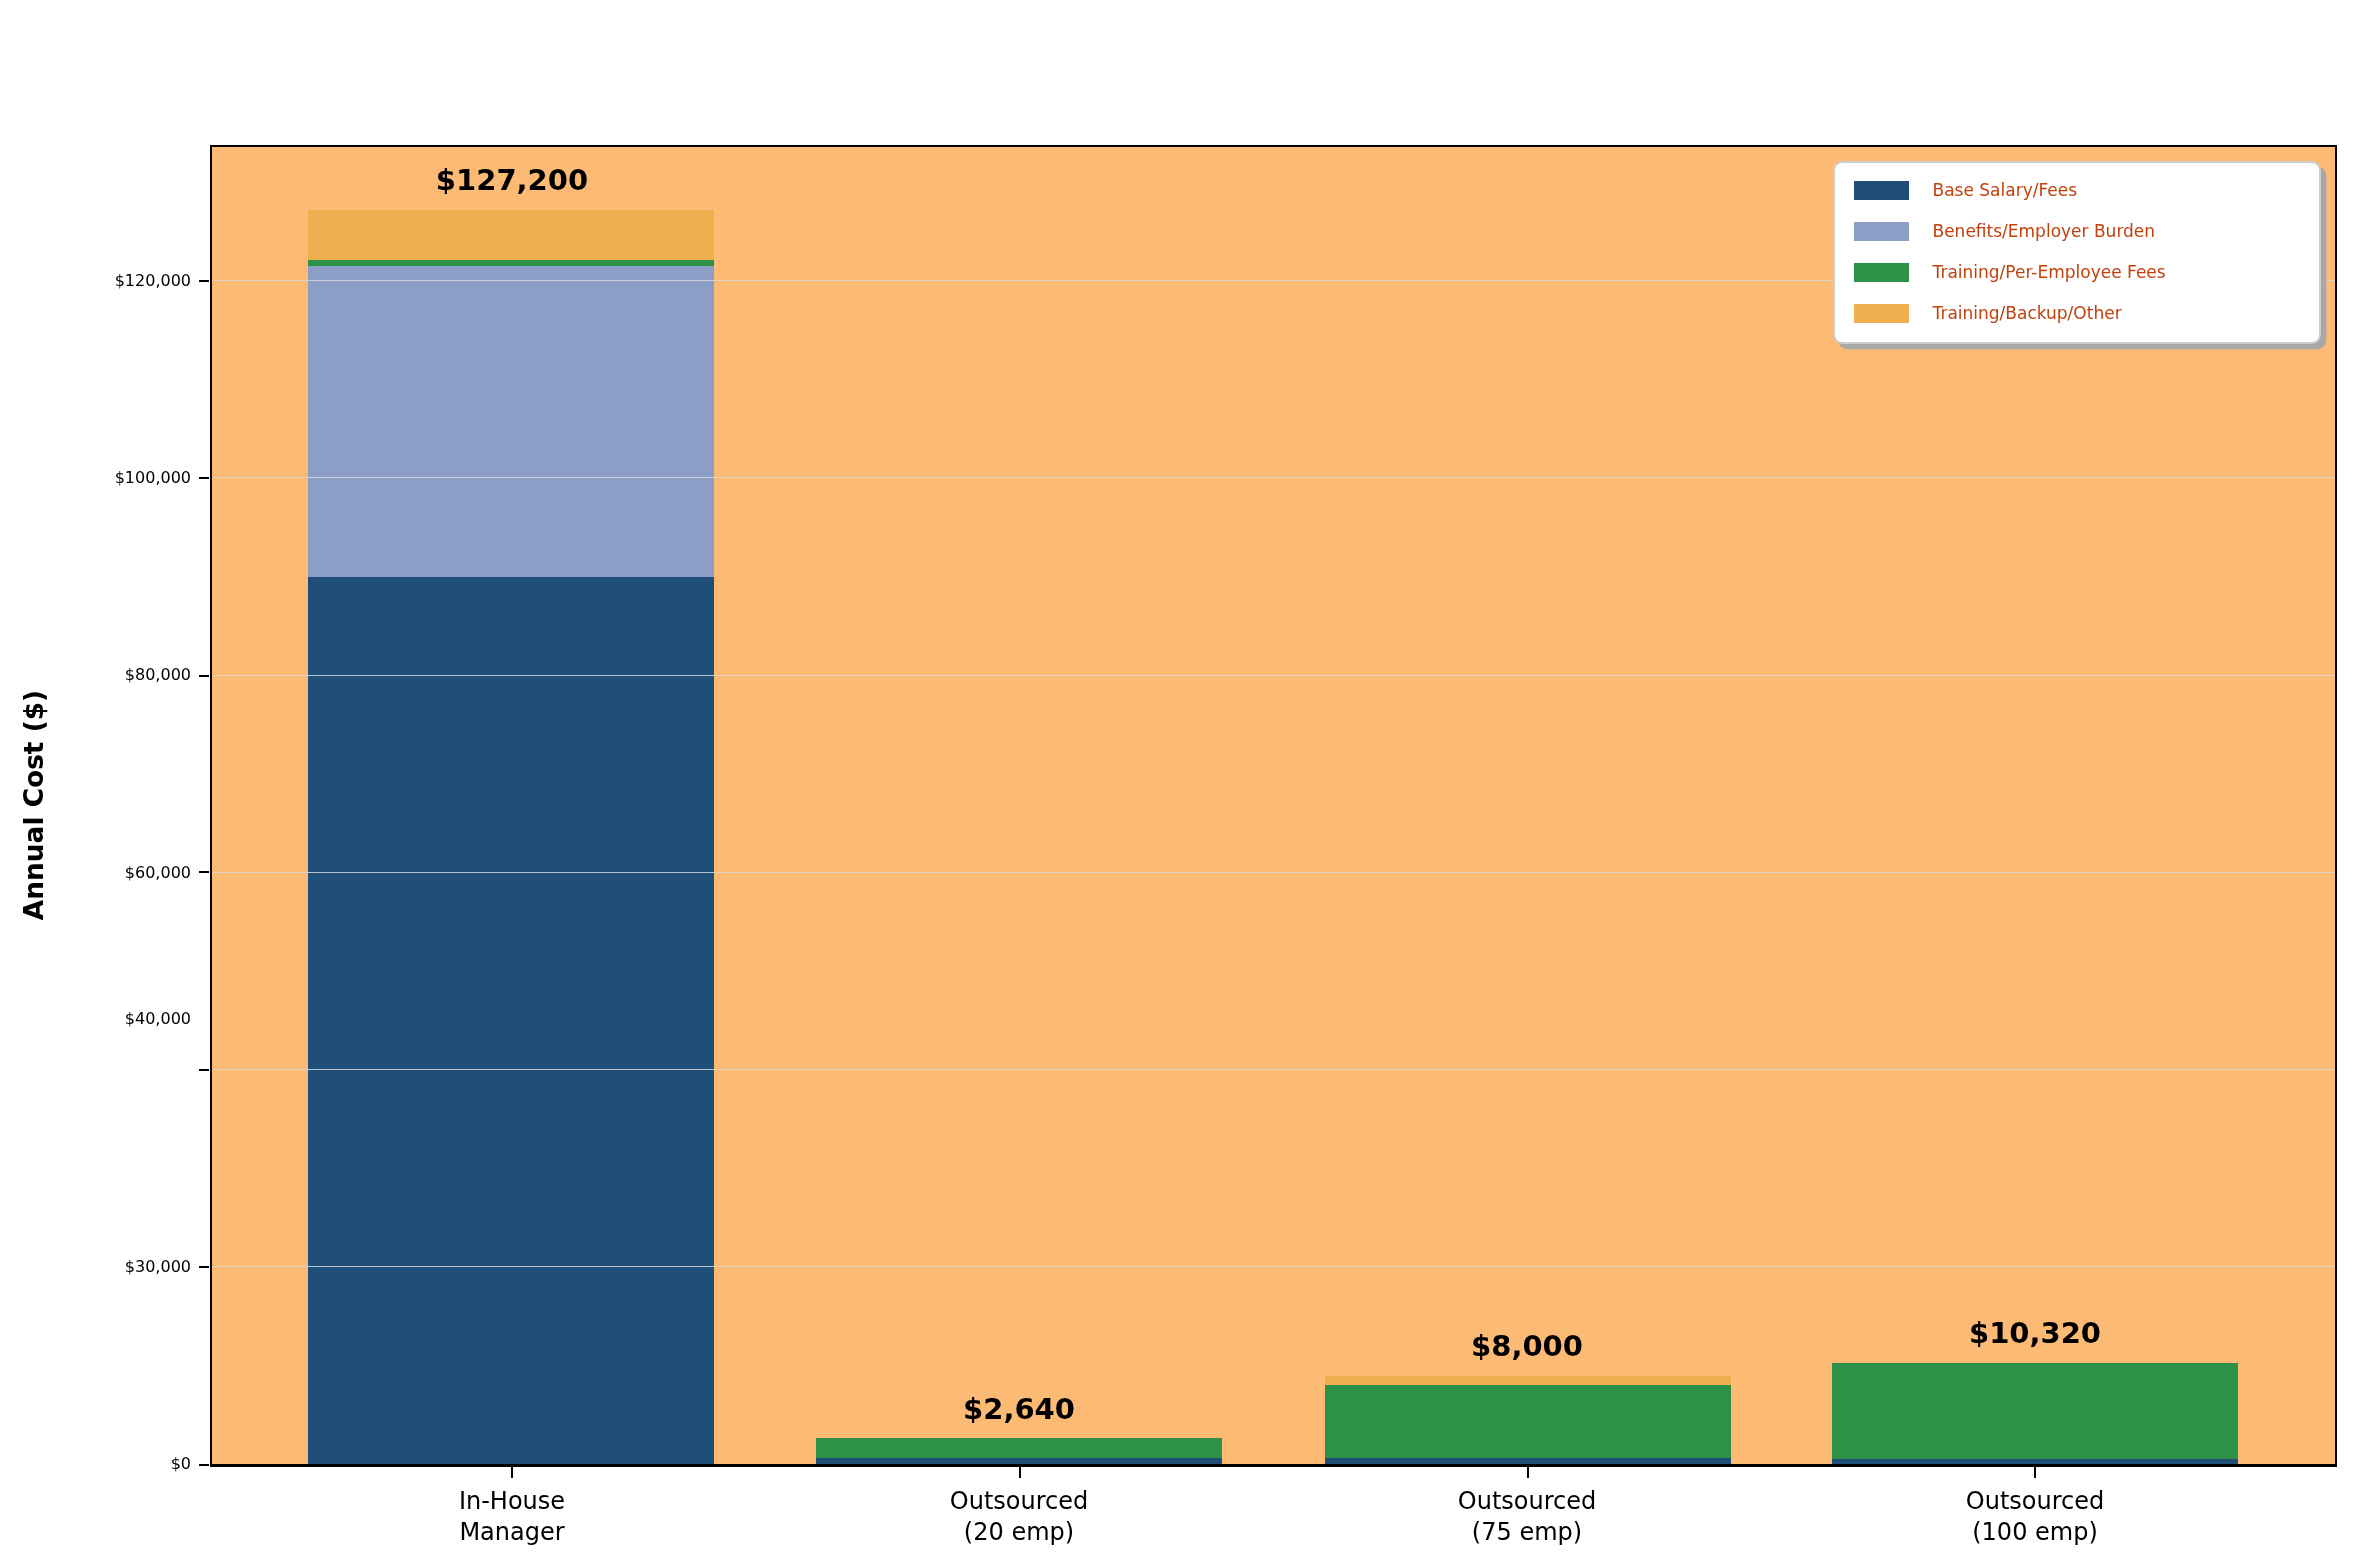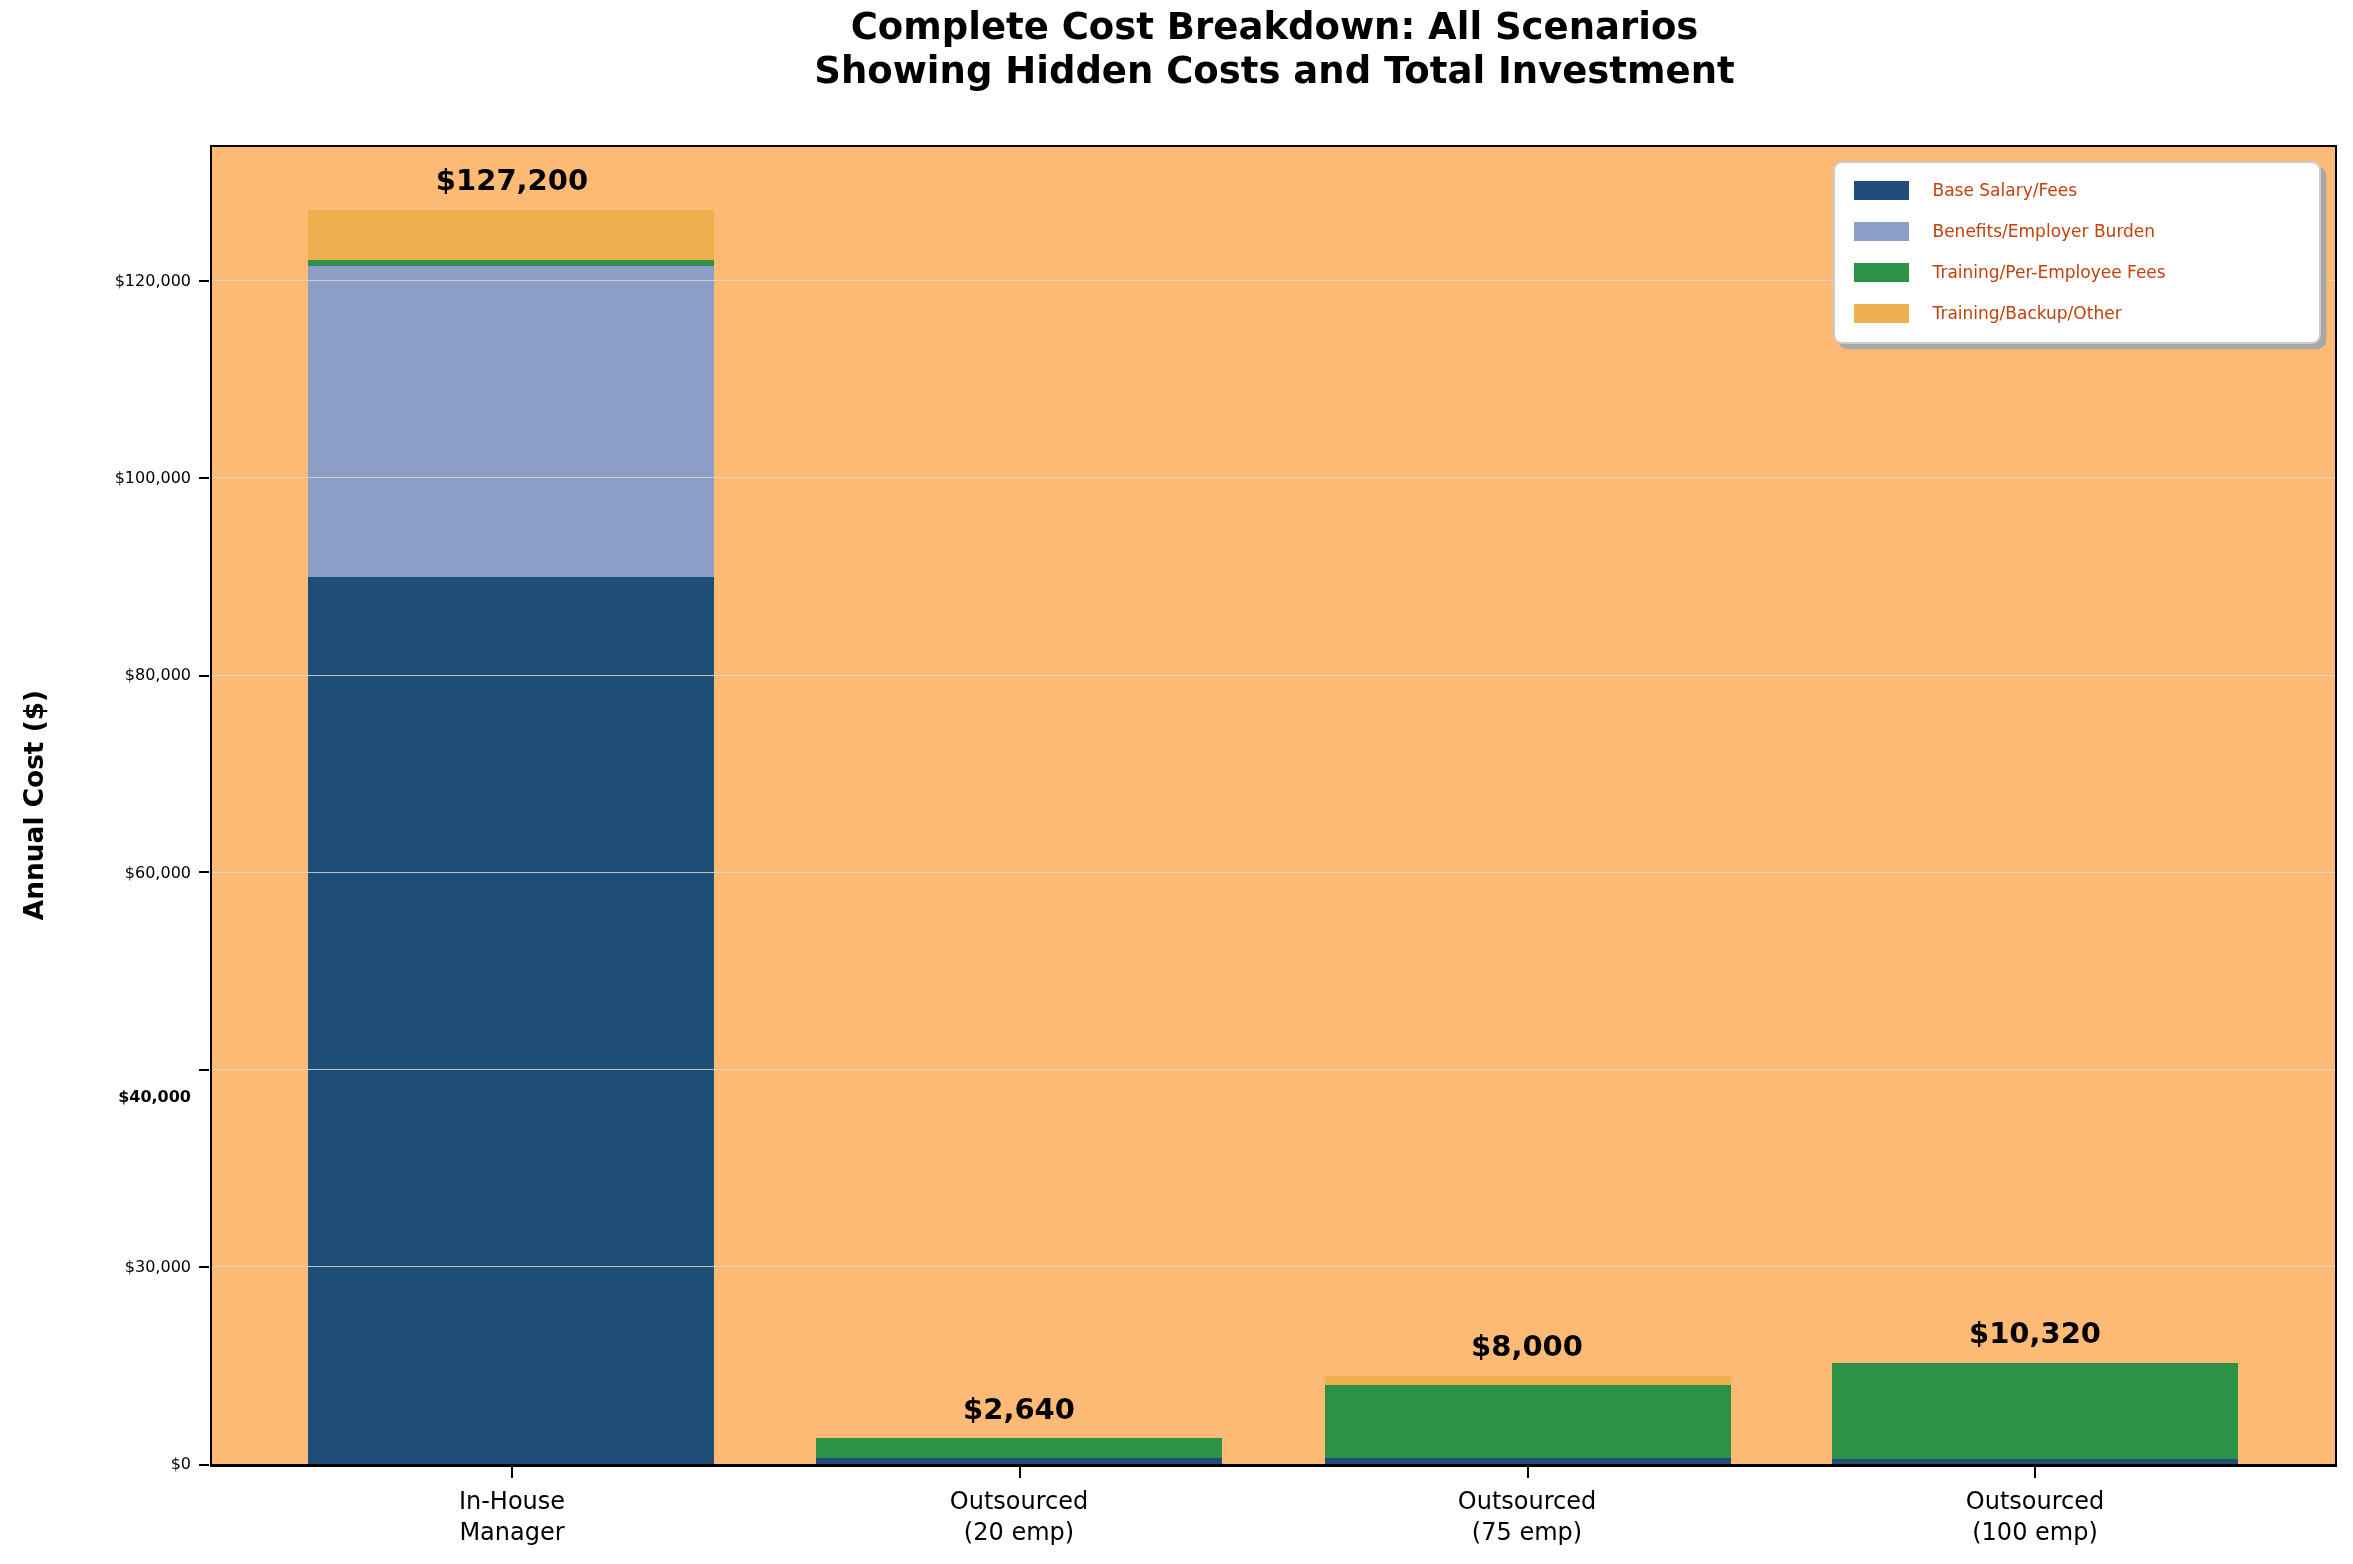--- a/index.html
+++ b/index.html
@@ -134,24 +134,20 @@
     line-height: 26.4px;
     white-space: nowrap;
     color: #c2410c;
   }
 </style>
 </head>
 <body>
 
 <div class="figure">
 
-  <div class="chart-title">
-    <div>Complete Cost Breakdown: All Scenarios</div>
-    <div>Showing Hidden Costs and Total Investment</div>
-  </div>
 
   <div class="ylabel">Annual Cost ($)</div>
 
   <div class="plot" id="plot">
       <div class="bar-segment" style="left: 96px; width: 406px; top: 430px; height: 887px; background: rgb(31, 78, 121);"></div>
       <div class="bar-segment" style="left: 96px; width: 406px; top: 119px; height: 311px; background: rgb(140, 158, 197);"></div>
       <div class="bar-segment" style="left: 96px; width: 406px; top: 113px; height: 6px; background: rgb(46, 145, 72);"></div>
       <div class="bar-segment" style="left: 96px; width: 406px; top: 63px; height: 50px; background: rgb(239, 175, 78);"></div>
       <div class="total-label" style="left: 300px; bottom: 1269px;">$127,200</div>
       <div class="bar-segment" style="left: 604px; width: 406px; top: 1311px; height: 6px; background: rgb(31, 78, 121);"></div>
@@ -168,21 +164,21 @@
       <div class="gridline" style="top: 922px;"></div>
       <div class="gridline" style="top: 725px;"></div>
       <div class="gridline" style="top: 528px;"></div>
       <div class="gridline" style="top: 330px;"></div>
       <div class="gridline" style="top: 133px;"></div>
       <div class="ytick-mark" style="top: 1317px;"></div>
       <div class="ytick-label" style="top: 1317px;">$0</div>
       <div class="ytick-mark" style="top: 1119px;"></div>
       <div class="ytick-label" style="top: 1120px;">$30,000</div>
       <div class="ytick-mark" style="top: 922px;"></div>
-      <div class="ytick-label" style="top: 950px; font-weight: bold;">$40,000</div>
+      <div class="ytick-label" style="top: 872px;">$40,000</div>
       <div class="ytick-mark" style="top: 724px;"></div>
       <div class="ytick-label" style="top: 726px;">$60,000</div>
       <div class="ytick-mark" style="top: 528px;"></div>
       <div class="ytick-label" style="top: 528px;">$80,000</div>
       <div class="ytick-mark" style="top: 330px;"></div>
       <div class="ytick-label" style="top: 331px;">$100,000</div>
       <div class="ytick-mark" style="top: 133px;"></div>
       <div class="ytick-label" style="top: 134px;">$120,000</div>
       <div class="xtick-mark" style="left: 299px;"></div>
       <div class="xtick-label" style="left: 300px;">

